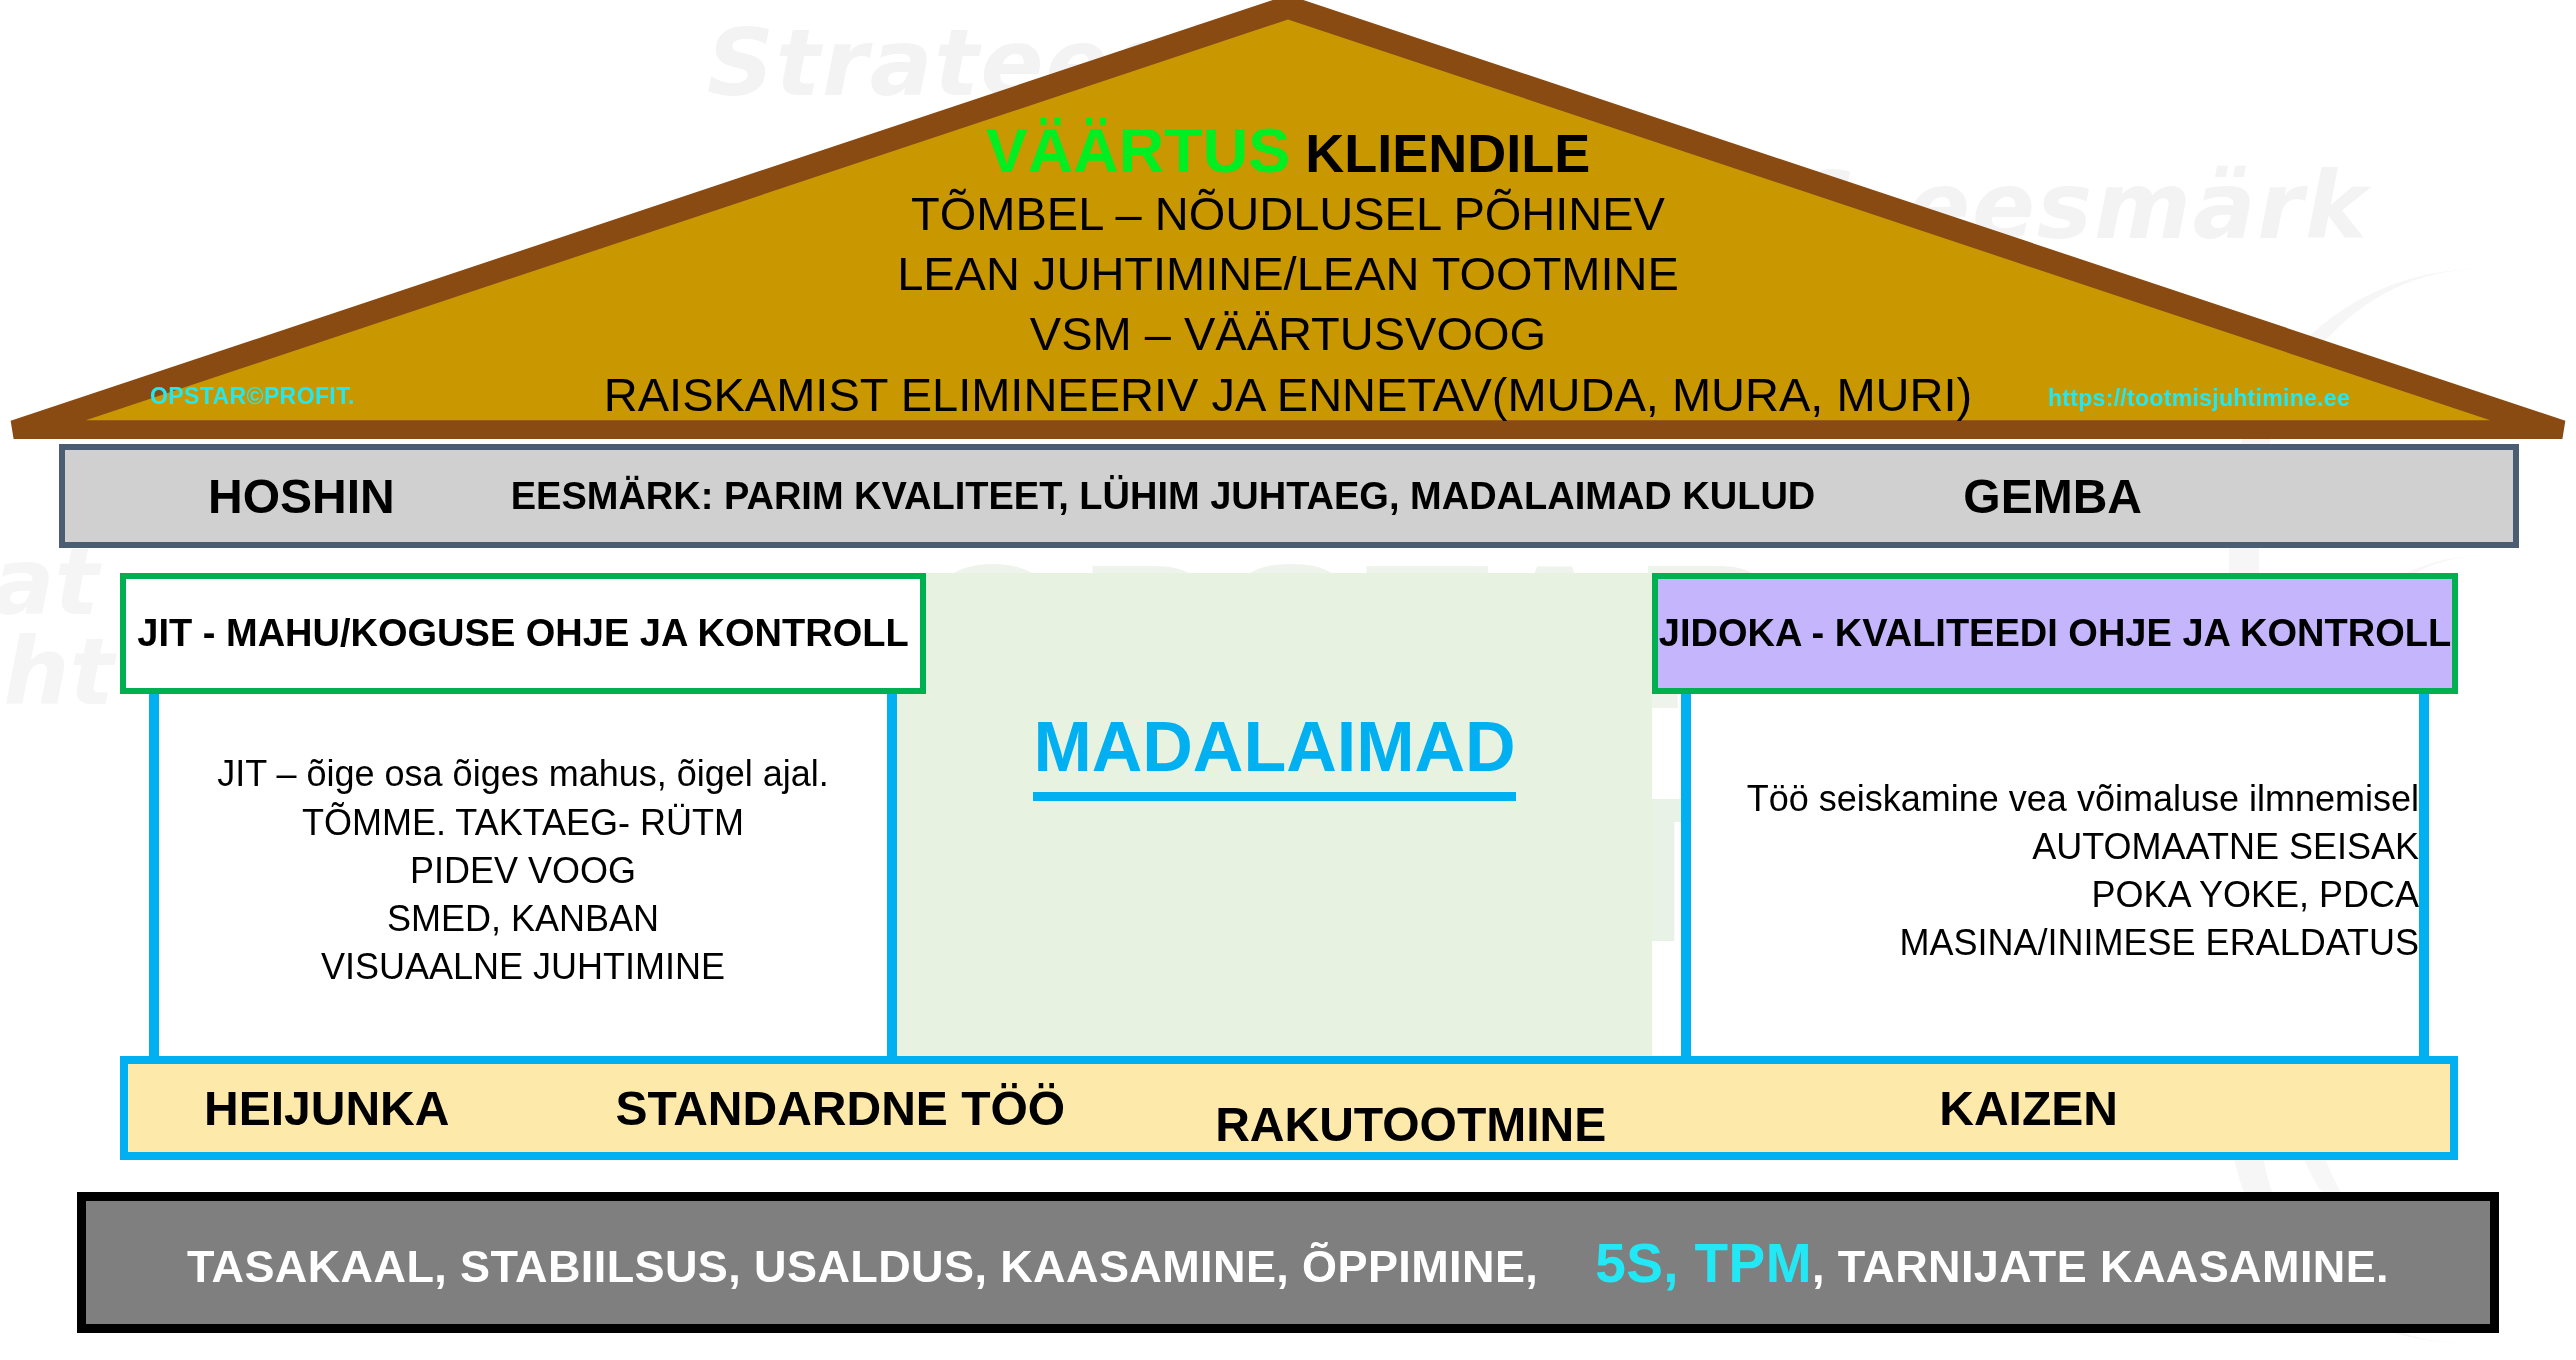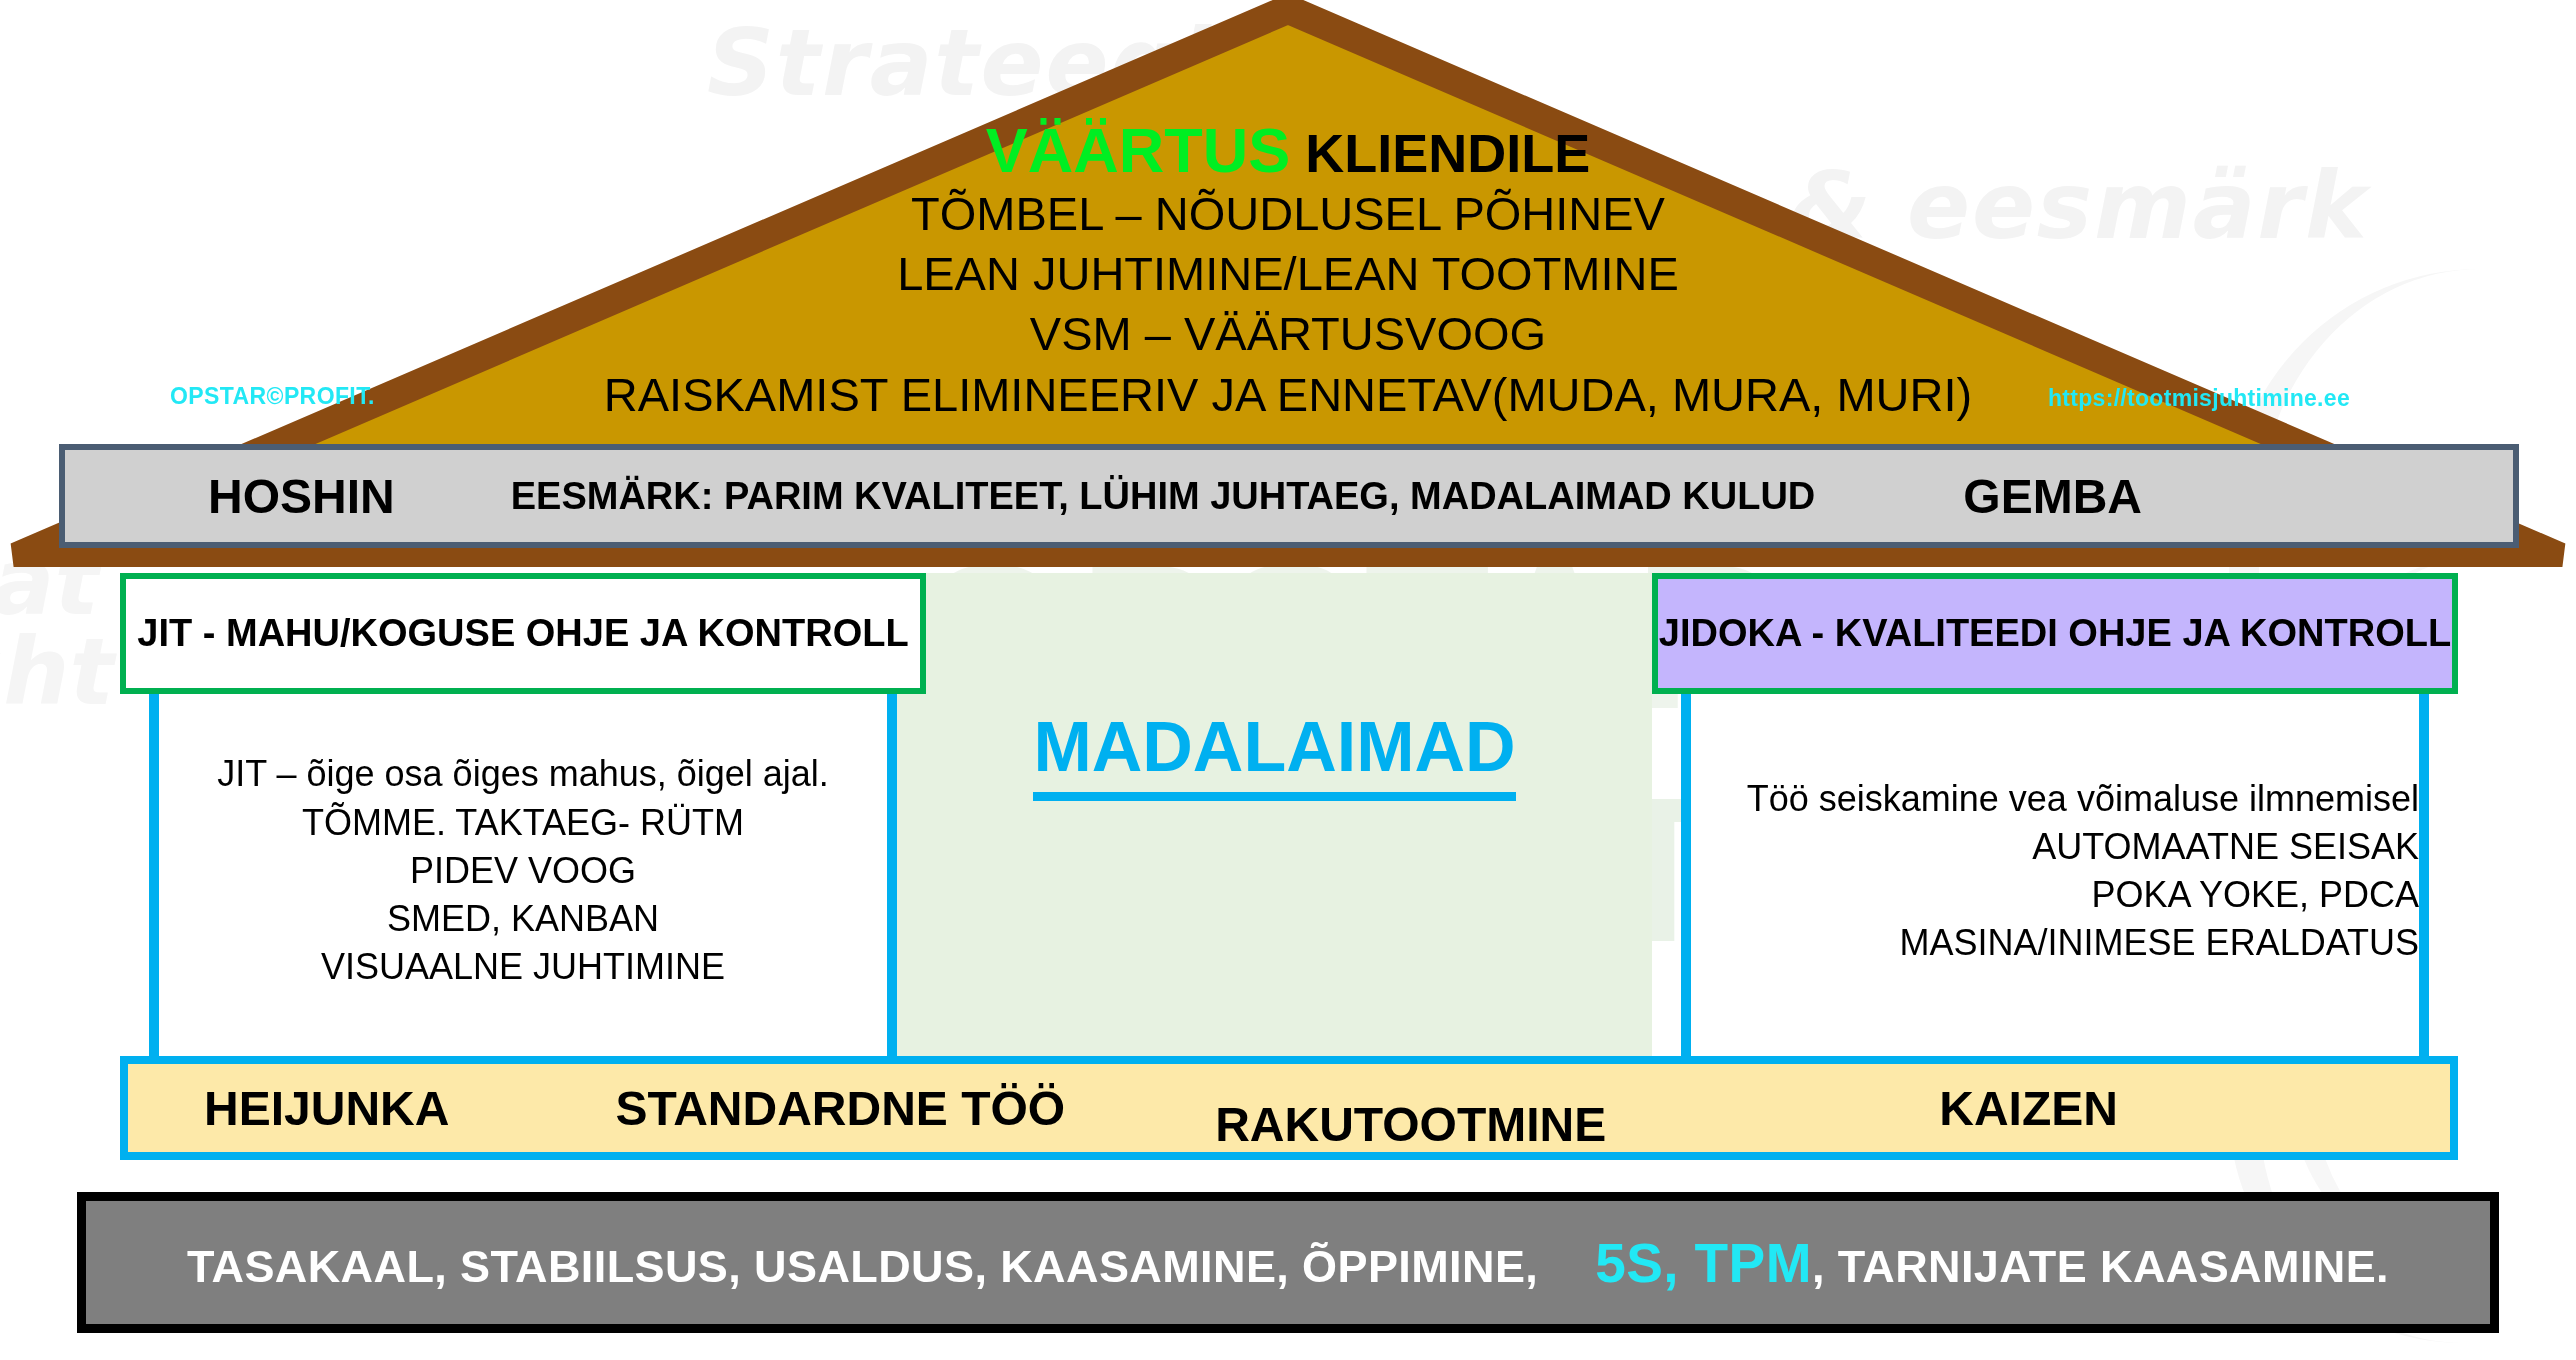--- a/index.html
+++ b/index.html
@@ -62,42 +62,42 @@
   }
   .wm-check {
     position: absolute; left: 976px; top: 958px;
     width: 295px; height: 107px;
     pointer-events: none;
   }
 
   
   #roof {
     position: absolute; left: 0px; top: 0px;
-    width: 2576px; height: 567px;
+    width: 2576px; height: 439px;
   }
   #roof svg { display:block; width:100%; height:100%; }
 
   .roof-text {
     position: absolute; left: 0; top: 0; width: 2576px; height: 439px;
     display: flex; flex-direction: column; align-items: center;
     justify-content: flex-start; padding-top: 116px;
     pointer-events: none;
   }
   .roof-title {
     font-size: 54px; font-weight: 800; color: #000; white-space: nowrap;
     line-height: 1.08; letter-spacing: 0px;
   }
   .roof-title .vaartus { color: #00ee22; font-size: 63px; }
   .roof-line {
     font-size: 47px; font-weight: 500; color: #000; white-space: nowrap;
     line-height: 1.28;
   }
   #roof-corner-left {
     position: absolute; left: 150px; top: 383px;
-    font-size: 23px; font-weight: 600; color: #22e8f5; letter-spacing: 0.4px; margin-left: 20px;
+    font-size: 23px; font-weight: 600; color: #22e8f5; letter-spacing: 0.4px;
   }
   #roof-corner-right {
     position: absolute; right: 226px; top: 385px;
     font-size: 23px; font-weight: 600; color: #22e8f5; letter-spacing: 0.3px;
   }
 
   
   #hoshin-bar {
     position: absolute; left: 59px; top: 444px;
     width: 2460px; height: 104px;

